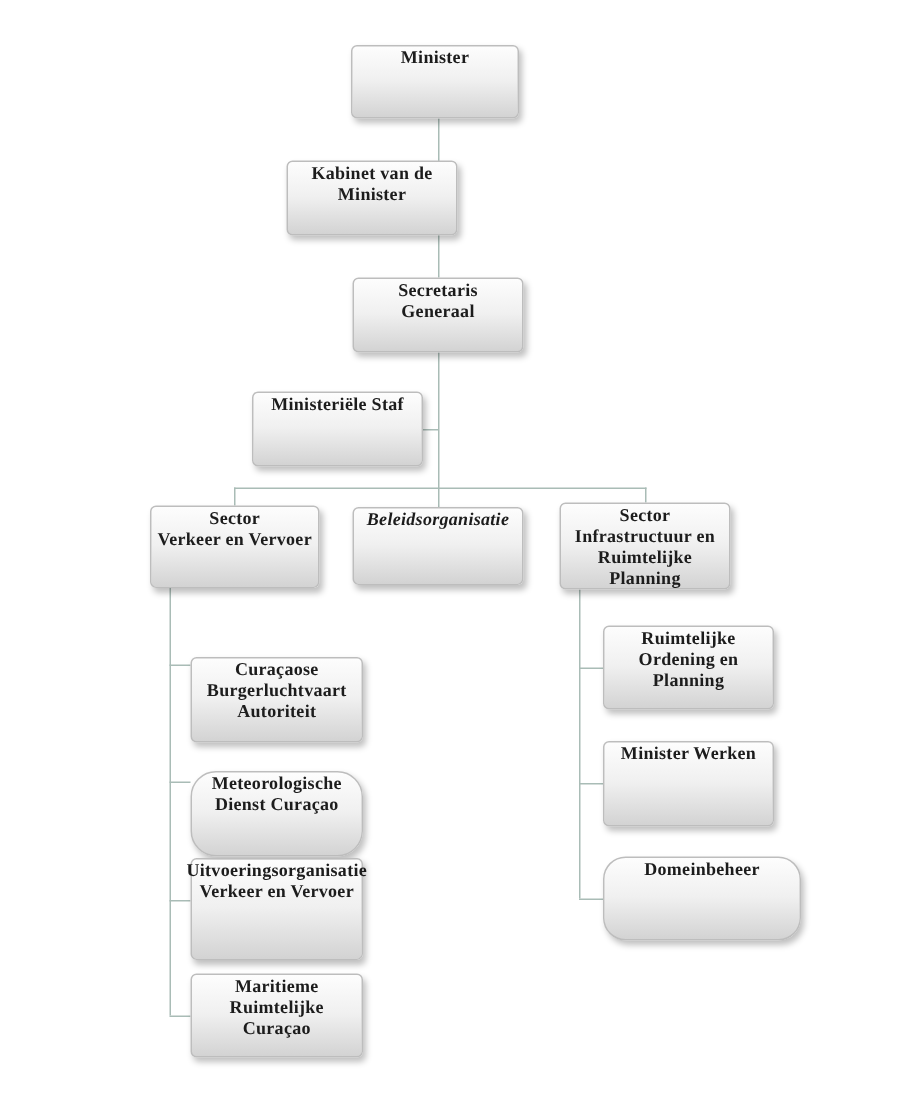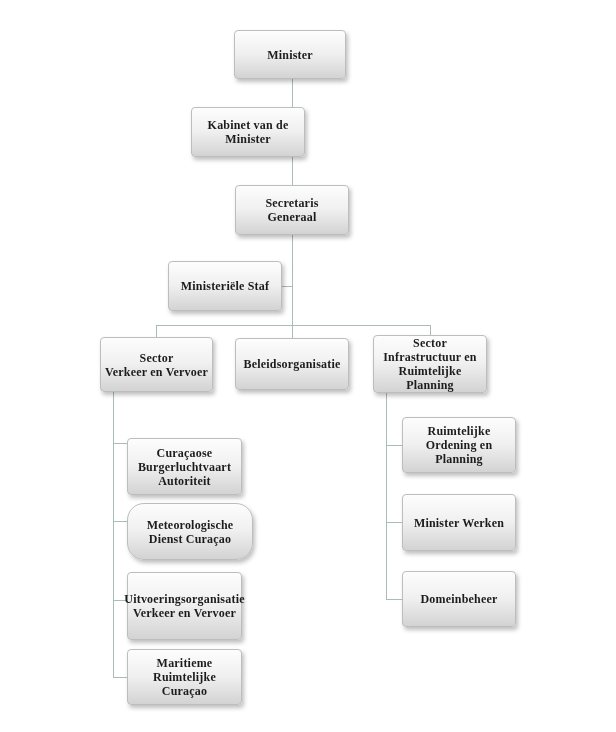--- a/index.html
+++ b/index.html
@@ -12,21 +12,20 @@
     overflow: hidden;
   }
   .node {
     position: absolute;
     box-sizing: border-box;
     border: 1px solid #bdbdbd;
     border-radius: 4px;
     background: linear-gradient(180deg, #fdfdfd 0%, #f0f0f0 48%, #d3d3d3 100%);
     box-shadow: 2px 3px 4px rgba(0,0,0,0.25);
     display: flex;
-    align-items: center;
     justify-content: center;
     text-align: center;
   }
   .lbl {
     white-space: pre-line;
     font-weight: bold;
     font-size: 12px;
     line-height: 14px;
     color: #1c1c1c;
     letter-spacing: 0.2px;
@@ -35,29 +34,29 @@
   .line { position: absolute; background: #a9bcb6; }
   .v { width: 1px; }
   .h { height: 1px; }
 
   
   #n-minister      { left:234px; top:30px;  width:112px; height:49px; }
   #n-kabinet       { left:167px; top:107px; width:114px; height:50px;margin-left:24px; }
   #n-secretaris    { left:235px; top:185px; width:114px; height:50px; }
   #n-staf          { left:168px; top:261px; width:114px; height:50px; }
   #n-sector-verkeer{ left:100px; top:337px; width:113px; height:55px; }
-  #n-beleid        { left:235px; top:338px; width:114px; height:52px; }
+  #n-beleid        { left:235px; top:338px; width:114px; height:52px;font-style:italic; }
   #n-sector-infra  { left:373px; top:335px; width:114px; height:58px; }
   #n-clba          { left:127px; top:415px; width:115px; height:57px;margin-top:23px; }
-  #n-meteo         { left:127px; top:503px; width:126px; height:57px;border-radius:17px; }
+  #n-meteo         { left:127px; top:514px; width:115px; height:57px;border-radius:17px; }
   #n-uitvoering    { left:127px; top:572px; width:115px; height:68px; }
   #n-maritiem      { left:127px; top:649px; width:115px; height:56px; }
   #n-ruimtelijke   { left:402px; top:417px; width:114px; height:56px; }
   #n-openbare      { left:402px; top:494px; width:114px; height:57px; }
-  #n-domein        { left:402px; top:571px; width:114px; height:56px; }
+  #n-domein        { left:402px; top:571px; width:132px; height:56px;border-radius:15px; }
 
   
   #c-min-sec   { left:292px; top:79px;  height:106px; }
   #c-kabinet   { left:281px; top:131px; width:11px; }
   #c-sec-row   { left:292px; top:235px; height:103px; }
   #c-staf      { left:282px; top:286px; width:10px; }
   #c-rail-top  { left:156px; top:325px; width:275px; }
   #c-drop-l    { left:156px; top:325px; height:12px; }
   #c-drop-r    { left:430px; top:325px; height:10px; }
   #c-rail-left { left:113px; top:392px; height:285px; }

